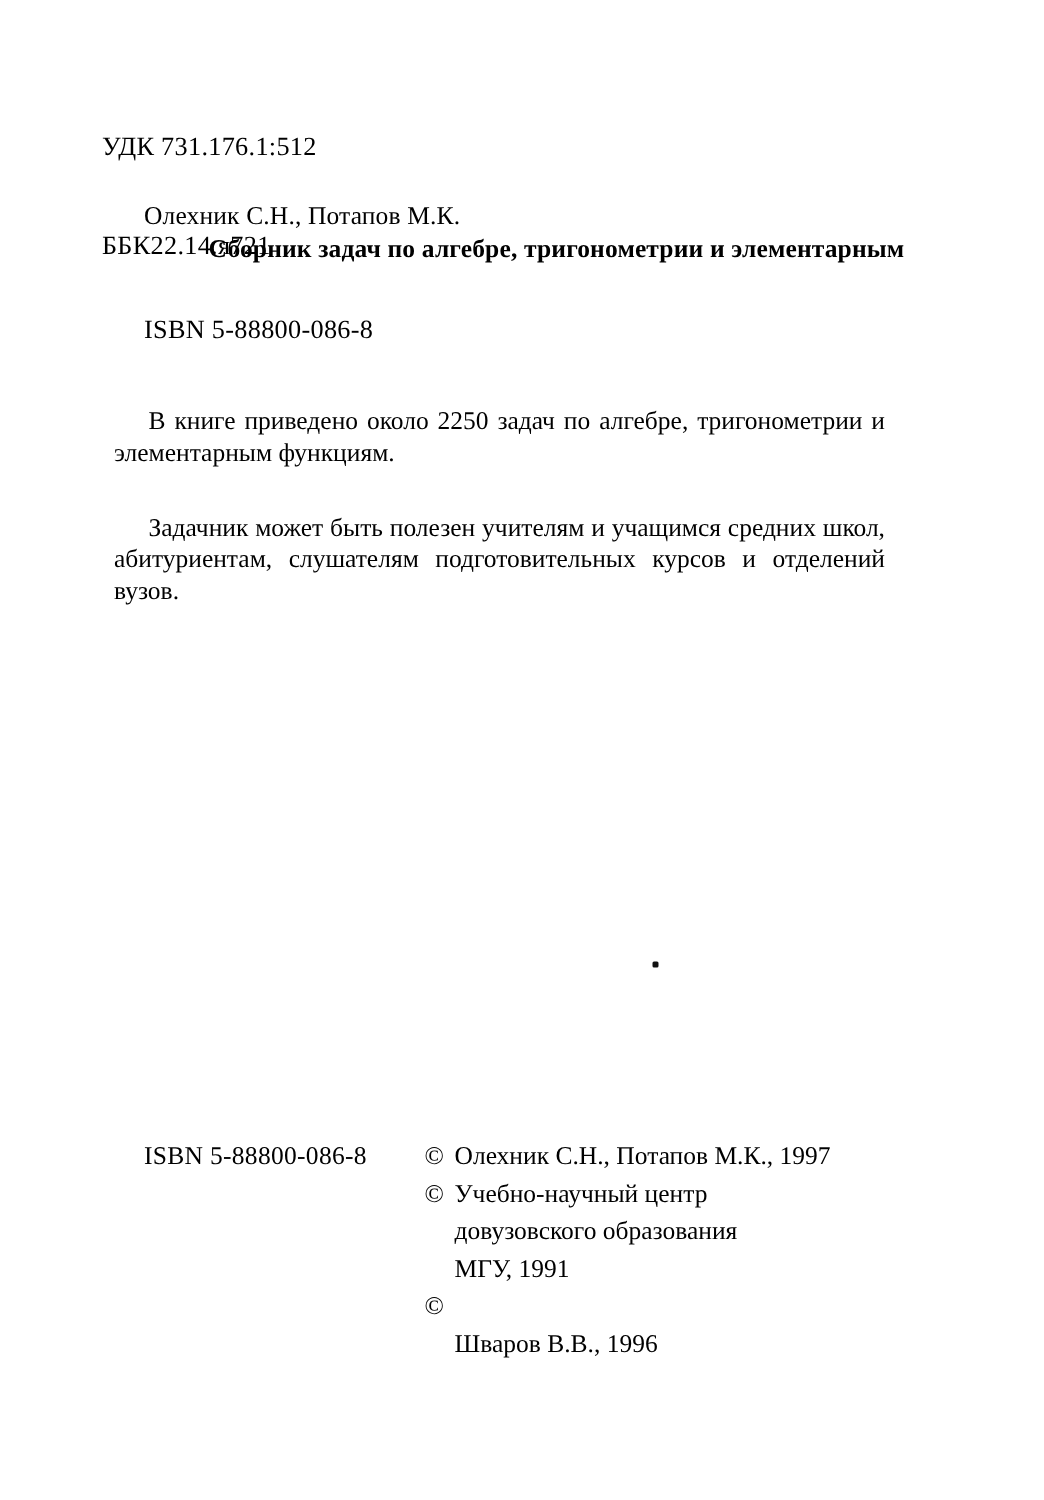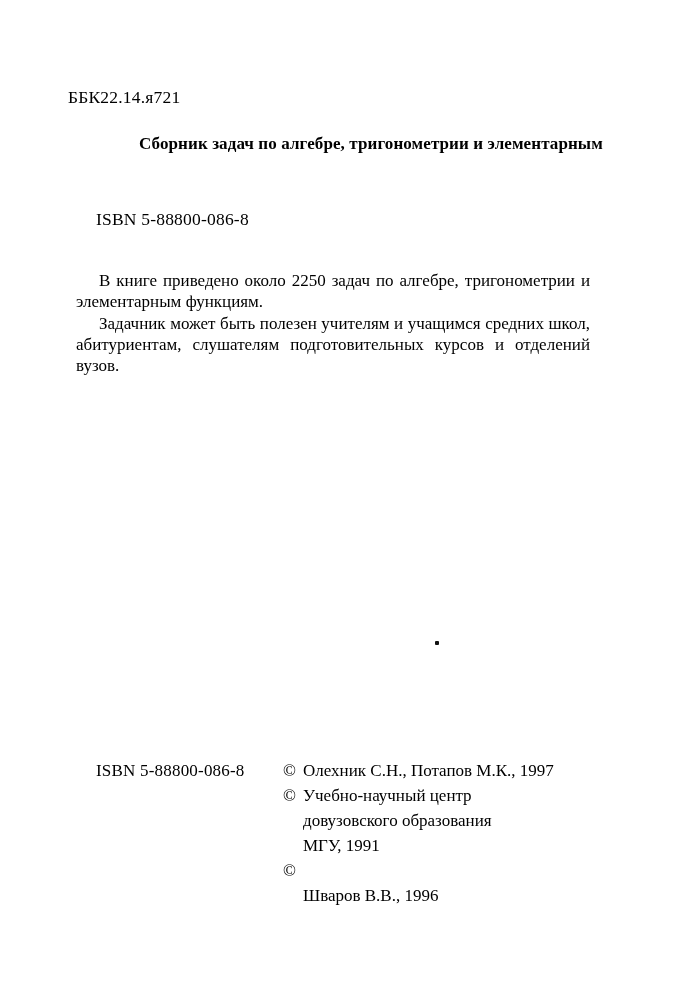--- a/index.html
+++ b/index.html
@@ -70,21 +70,21 @@
     font-size: 17px;
     line-height: 21.3px;
     text-align: justify;
     text-justify: inter-word;
     hyphens: manual;
   }
   .abstract p {
     margin: 0;
     text-indent: 23px;
   }
-  .abstract p:last-child { text-align: justify; }
+  .abstract p:last-child { text-align: justify; margin-top: 28px; }
 
   
   .speck {
     position: absolute;
     left: 435px;
     top: 641px;
     width: 4px;
     height: 4px;
     background: #111111;
     border-radius: 1px;
@@ -123,24 +123,26 @@
   }
   .rights-text { white-space: pre; }
   .rights-line.cont .copy-mark { visibility: hidden; }
 </style>
 </head>
 <body>
 
 <div class="page">
 
   <div class="codes">
+    <div>УДК 731.176.1:512</div>
     <div>ББК22.14.я721</div>
   </div>
 
   <div class="titleblock">
+    <div class="authors">Олехник С.Н., Потапов М.К.</div>
     <div>
       <span class="booktitle">Сборник задач по алгебре, тригонометрии и элементарным</span>
     </div>
   </div>
 
   <div class="isbn-top">ISBN 5-88800-086-8</div>
 
   <div class="abstract">
     <p>В книге приведено около 2250 задач по алгебре, тригономет­рии и элементарным функциям.</p>
     <p>Задачник может быть полезен учителям и учащимся средних школ, абитуриентам, слушателям подготовительных курсов и отделений вузов.</p>

